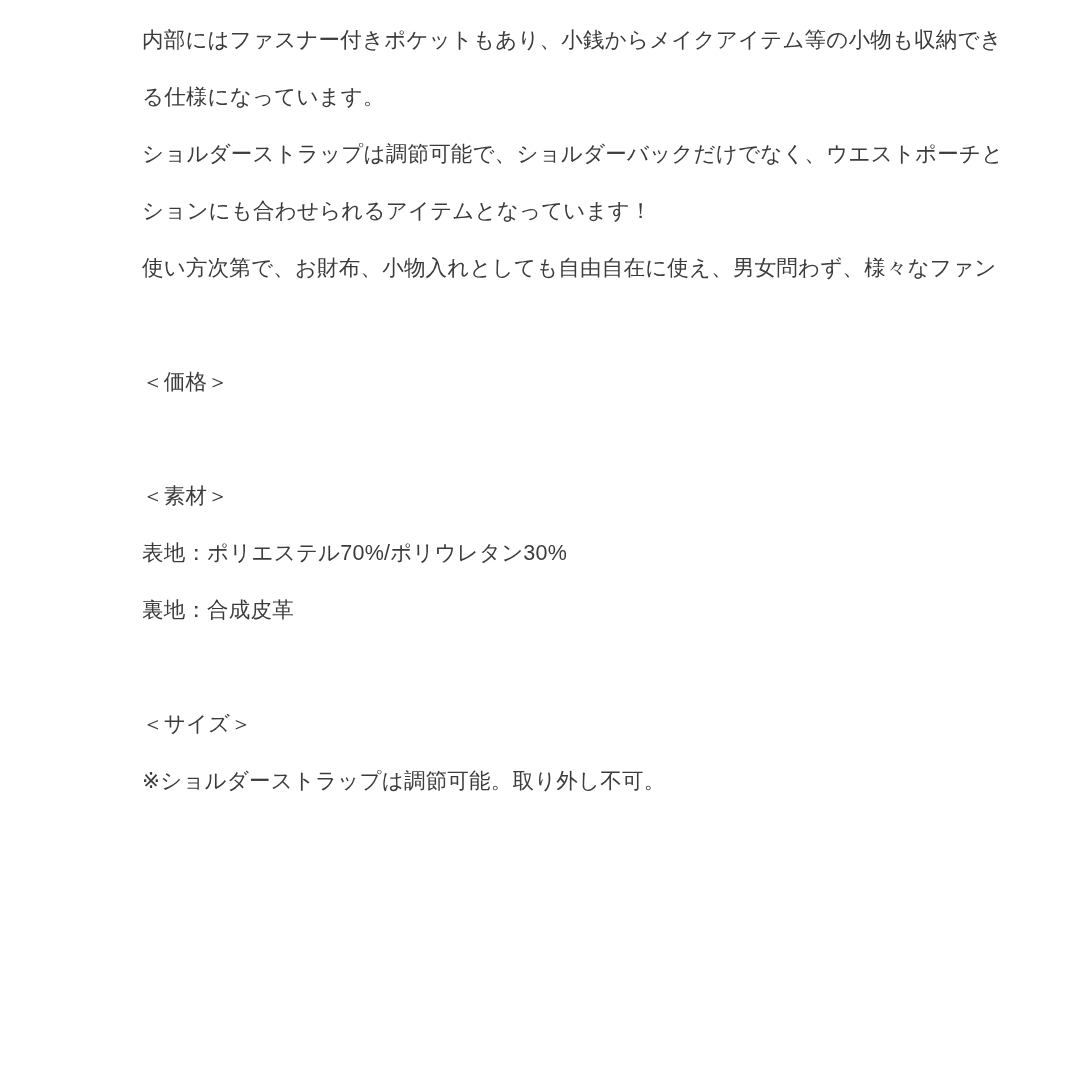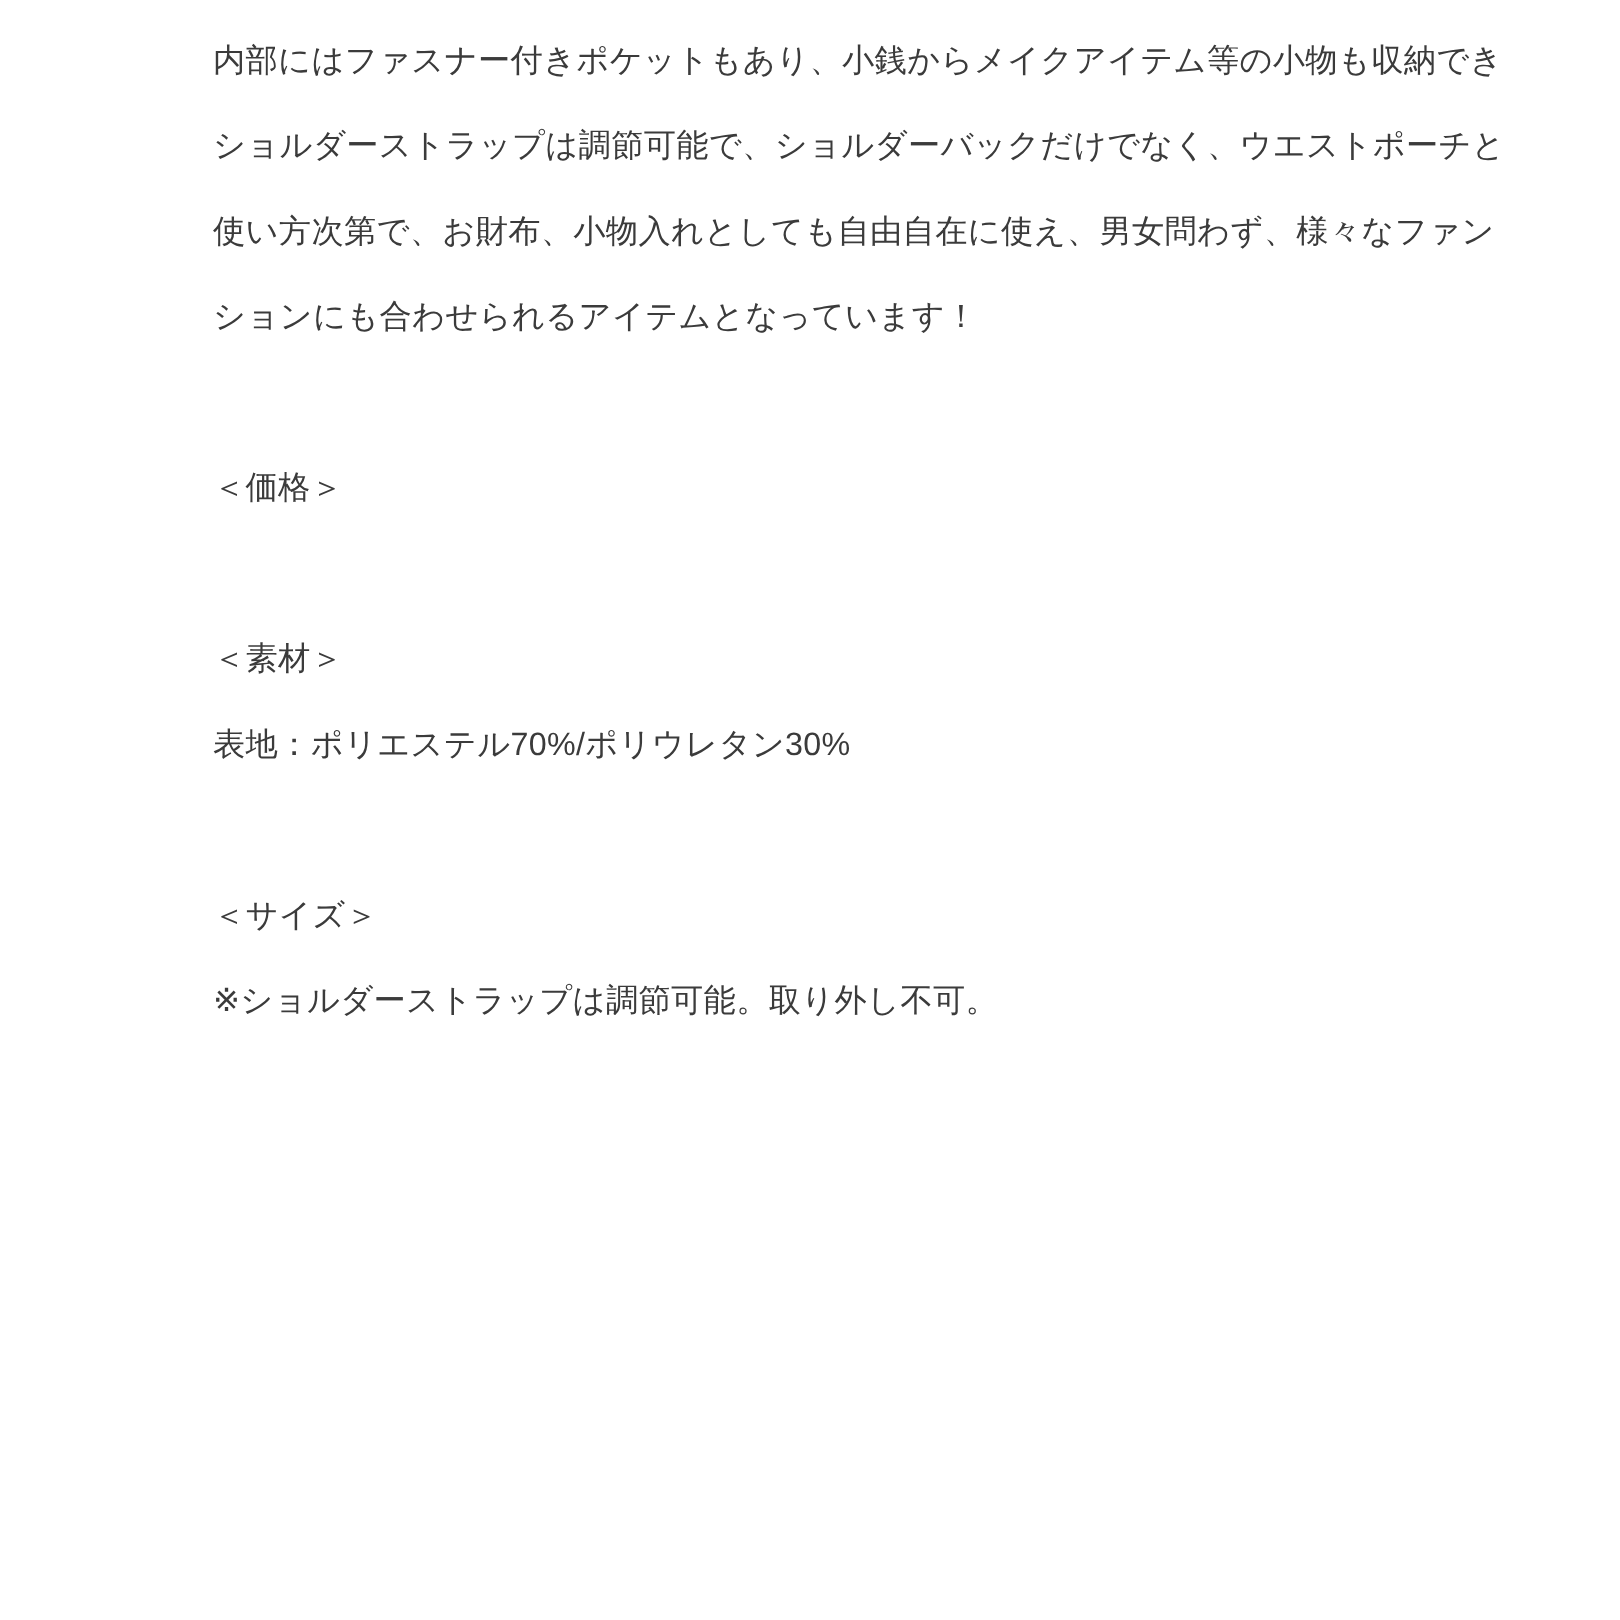--- a/index.html
+++ b/index.html
@@ -34,25 +34,27 @@
     height: 57px;
   }
 </style>
 </head>
 <body>
 
 <div class="page">
   <div class="description-body" style="color: rgb(59, 59, 59);">
 
   <div class="line">内部にはファスナー付きポケットもあり、小銭からメイクアイテム等の小物も収納でき</div>
+      <div class="line">る仕様になっています。</div>
       <div class="line">ショルダーストラップは調節可能で、ショルダーバックだけでなく、ウエストポーチと</div>
+      <div class="line">ションにも合わせられるアイテムとなっています！</div>
       <div class="line">使い方次第で、お財布、小物入れとしても自由自在に使え、男女問わず、様々なファン</div>
-      <div class="line">ションにも合わせられるアイテムとなっています！</div>
       <div class="spacer"></div>
       <div class="line">＜価格＞</div>
       <div class="spacer"></div>
       <div class="line">＜素材＞</div>
       <div class="line">表地：ポリエステル70%/ポリウレタン30%</div>
+      <div class="line">裏地：合成皮革</div>
       <div class="spacer"></div>
       <div class="line">＜サイズ＞</div>
       <div class="line">※ショルダーストラップは調節可能。取り外し不可。</div>
     </div>
 </div>
 
 </body></html>

